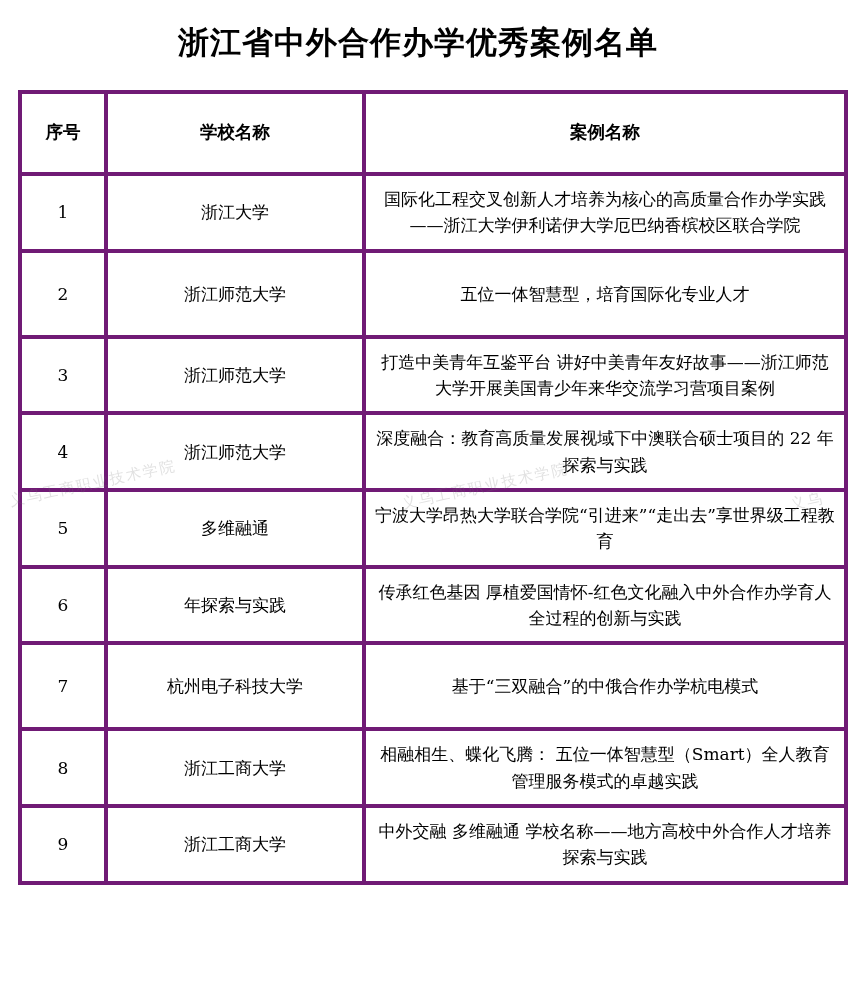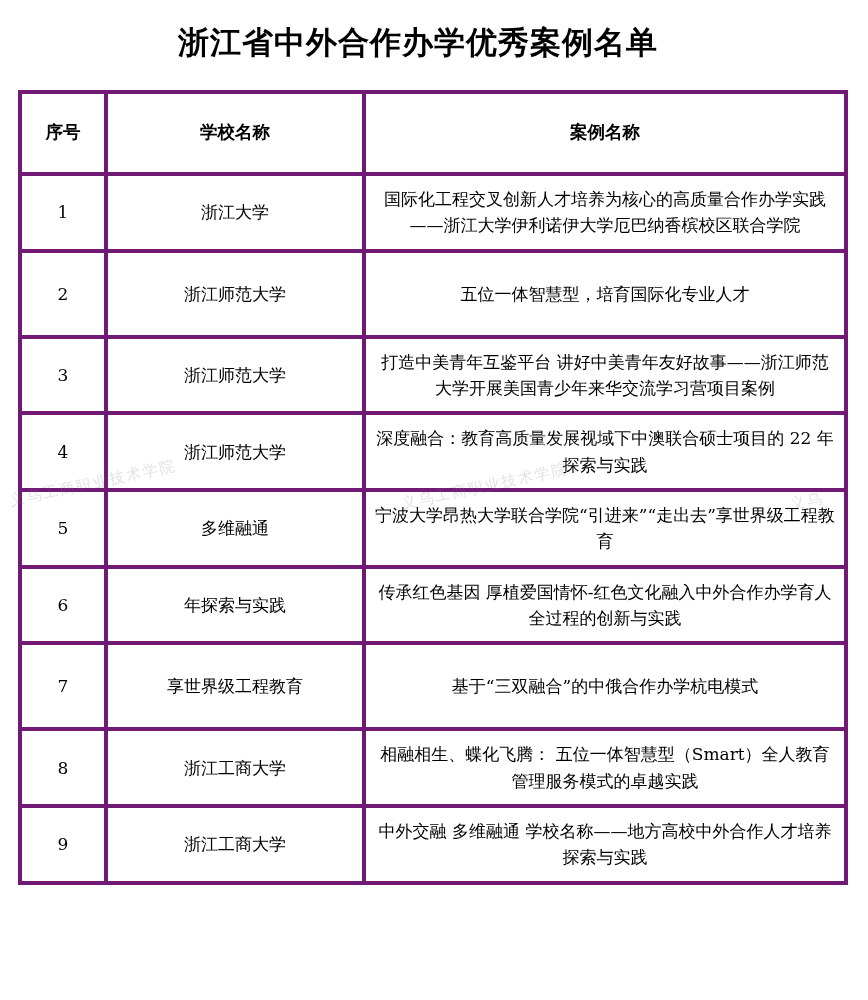--- a/index.html
+++ b/index.html
@@ -123,21 +123,21 @@
         <td class="col-school">多维融通</td>
         <td class="case-cell">宁波大学昂热大学联合学院“引进来”“走出去”享世界级工程教育</td>
       </tr>
       <tr>
         <td class="col-index">6</td>
         <td class="col-school">年探索与实践</td>
         <td class="case-cell">传承红色基因 厚植爱国情怀-红色文化融入中外合作办学育人全过程的创新与实践</td>
       </tr>
       <tr class="row-tall">
         <td class="col-index">7</td>
-        <td class="col-school">享世界级工程教育</td>
+        <td class="col-school">杭州电子科技大学</td>
         <td class="case-cell">基于“三双融合”的中俄合作办学杭电模式</td>
       </tr>
       <tr>
         <td class="col-index">8</td>
         <td class="col-school">浙江工商大学</td>
         <td class="case-cell">相融相生、蝶化飞腾： 五位一体智慧型（Smart）全人教育管理服务模式的卓越实践</td>
       </tr>
       <tr>
         <td class="col-index">9</td>
         <td class="col-school">浙江工商大学</td>

